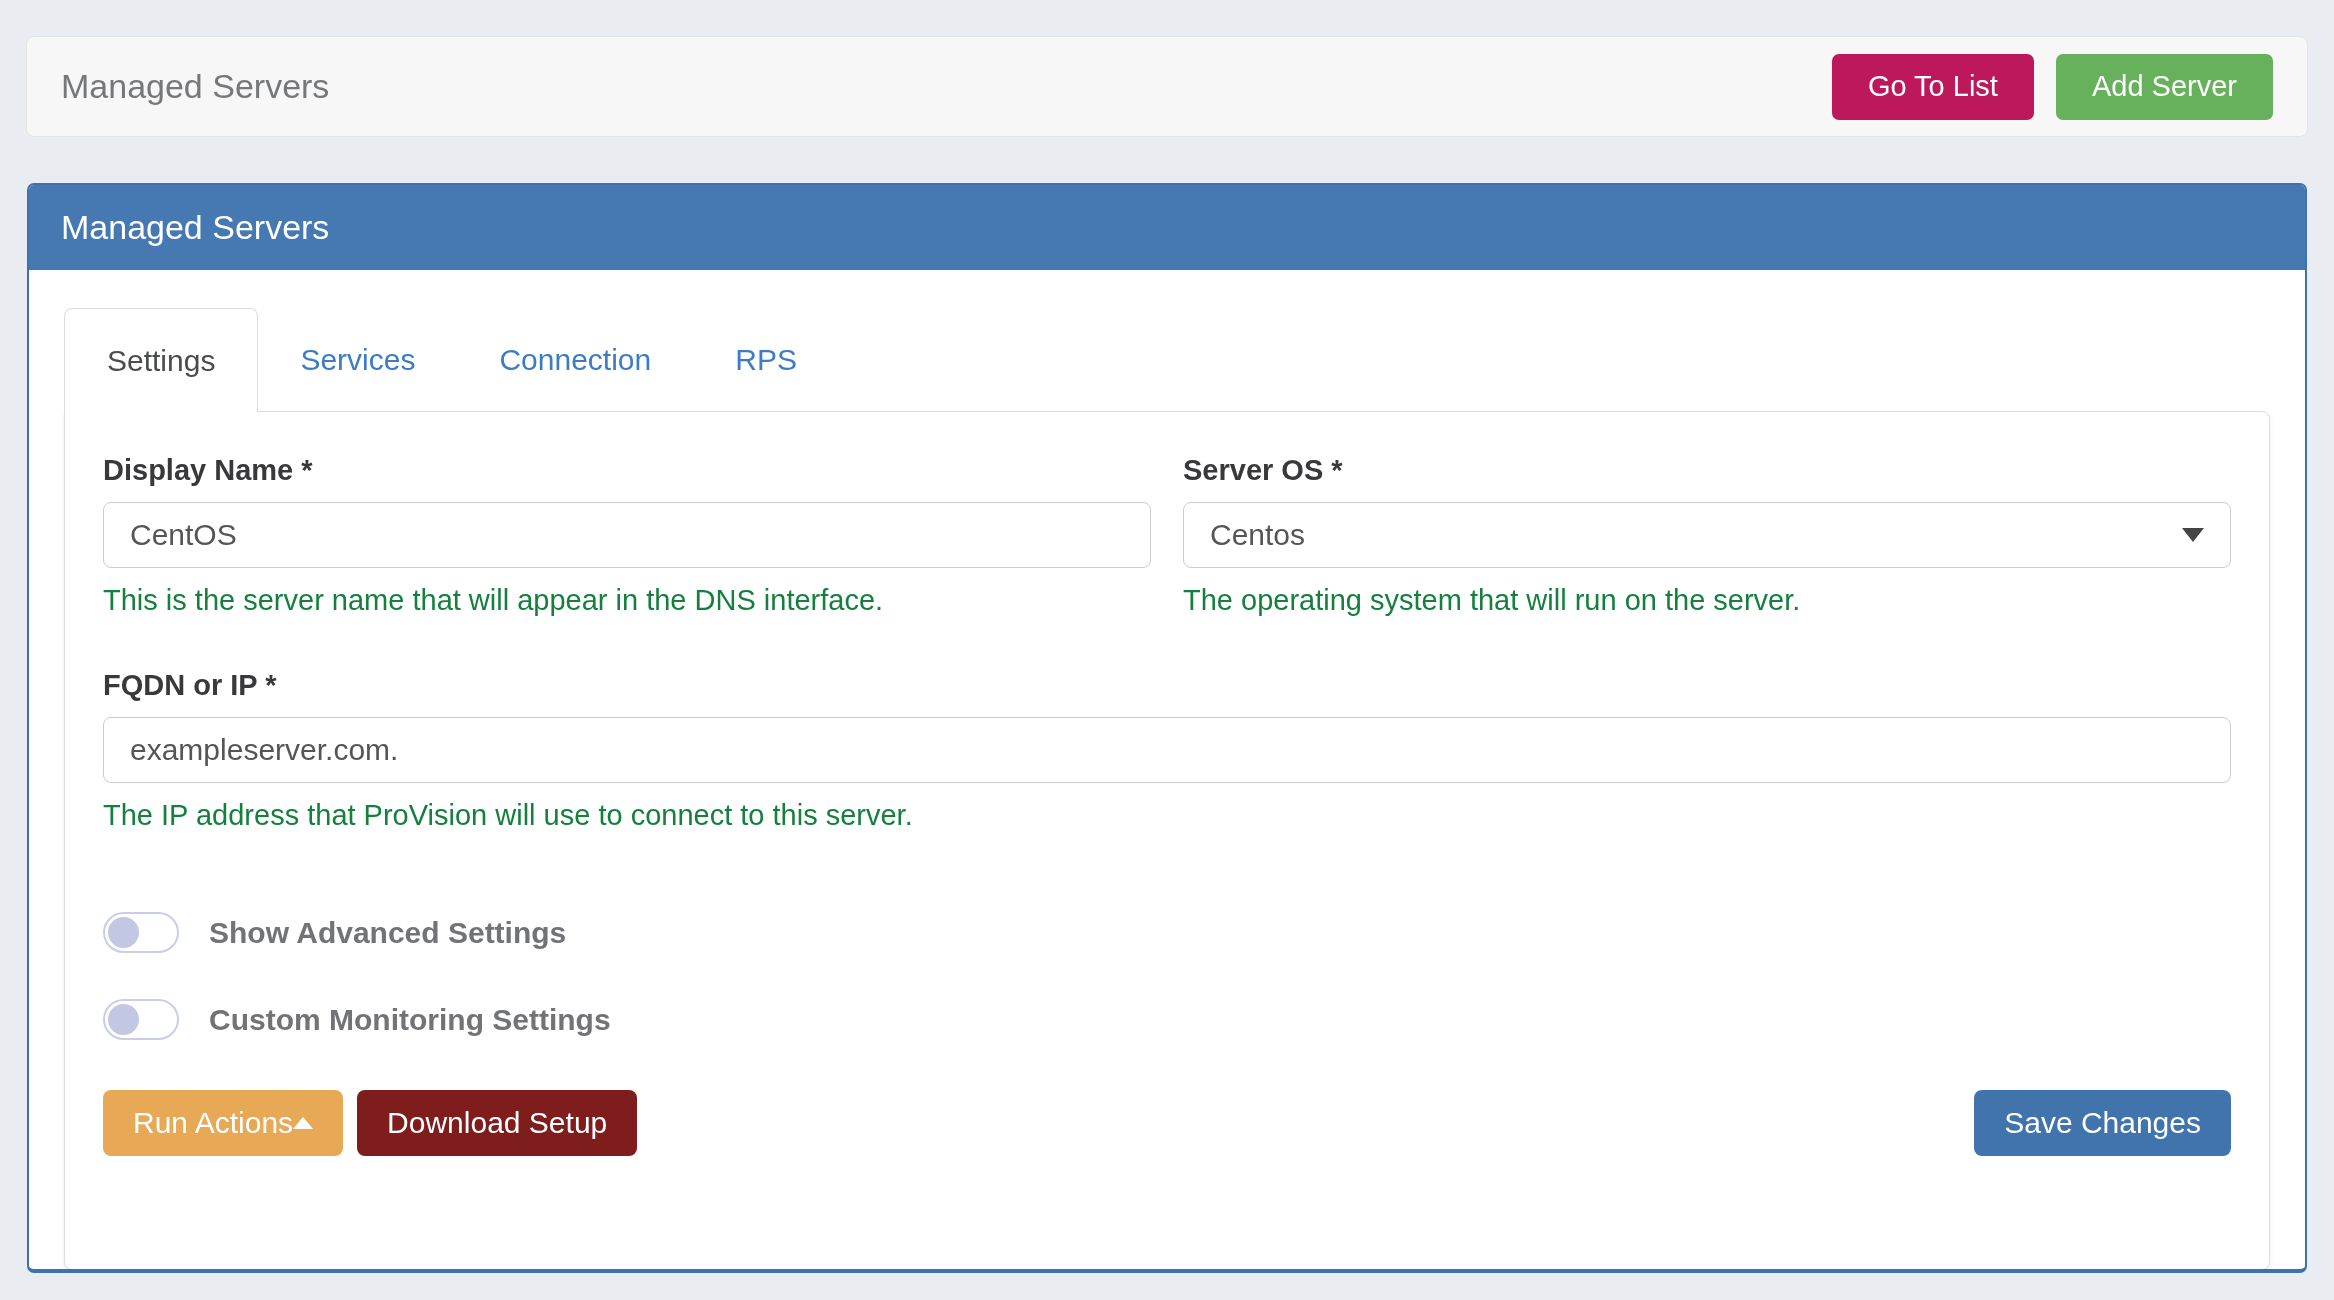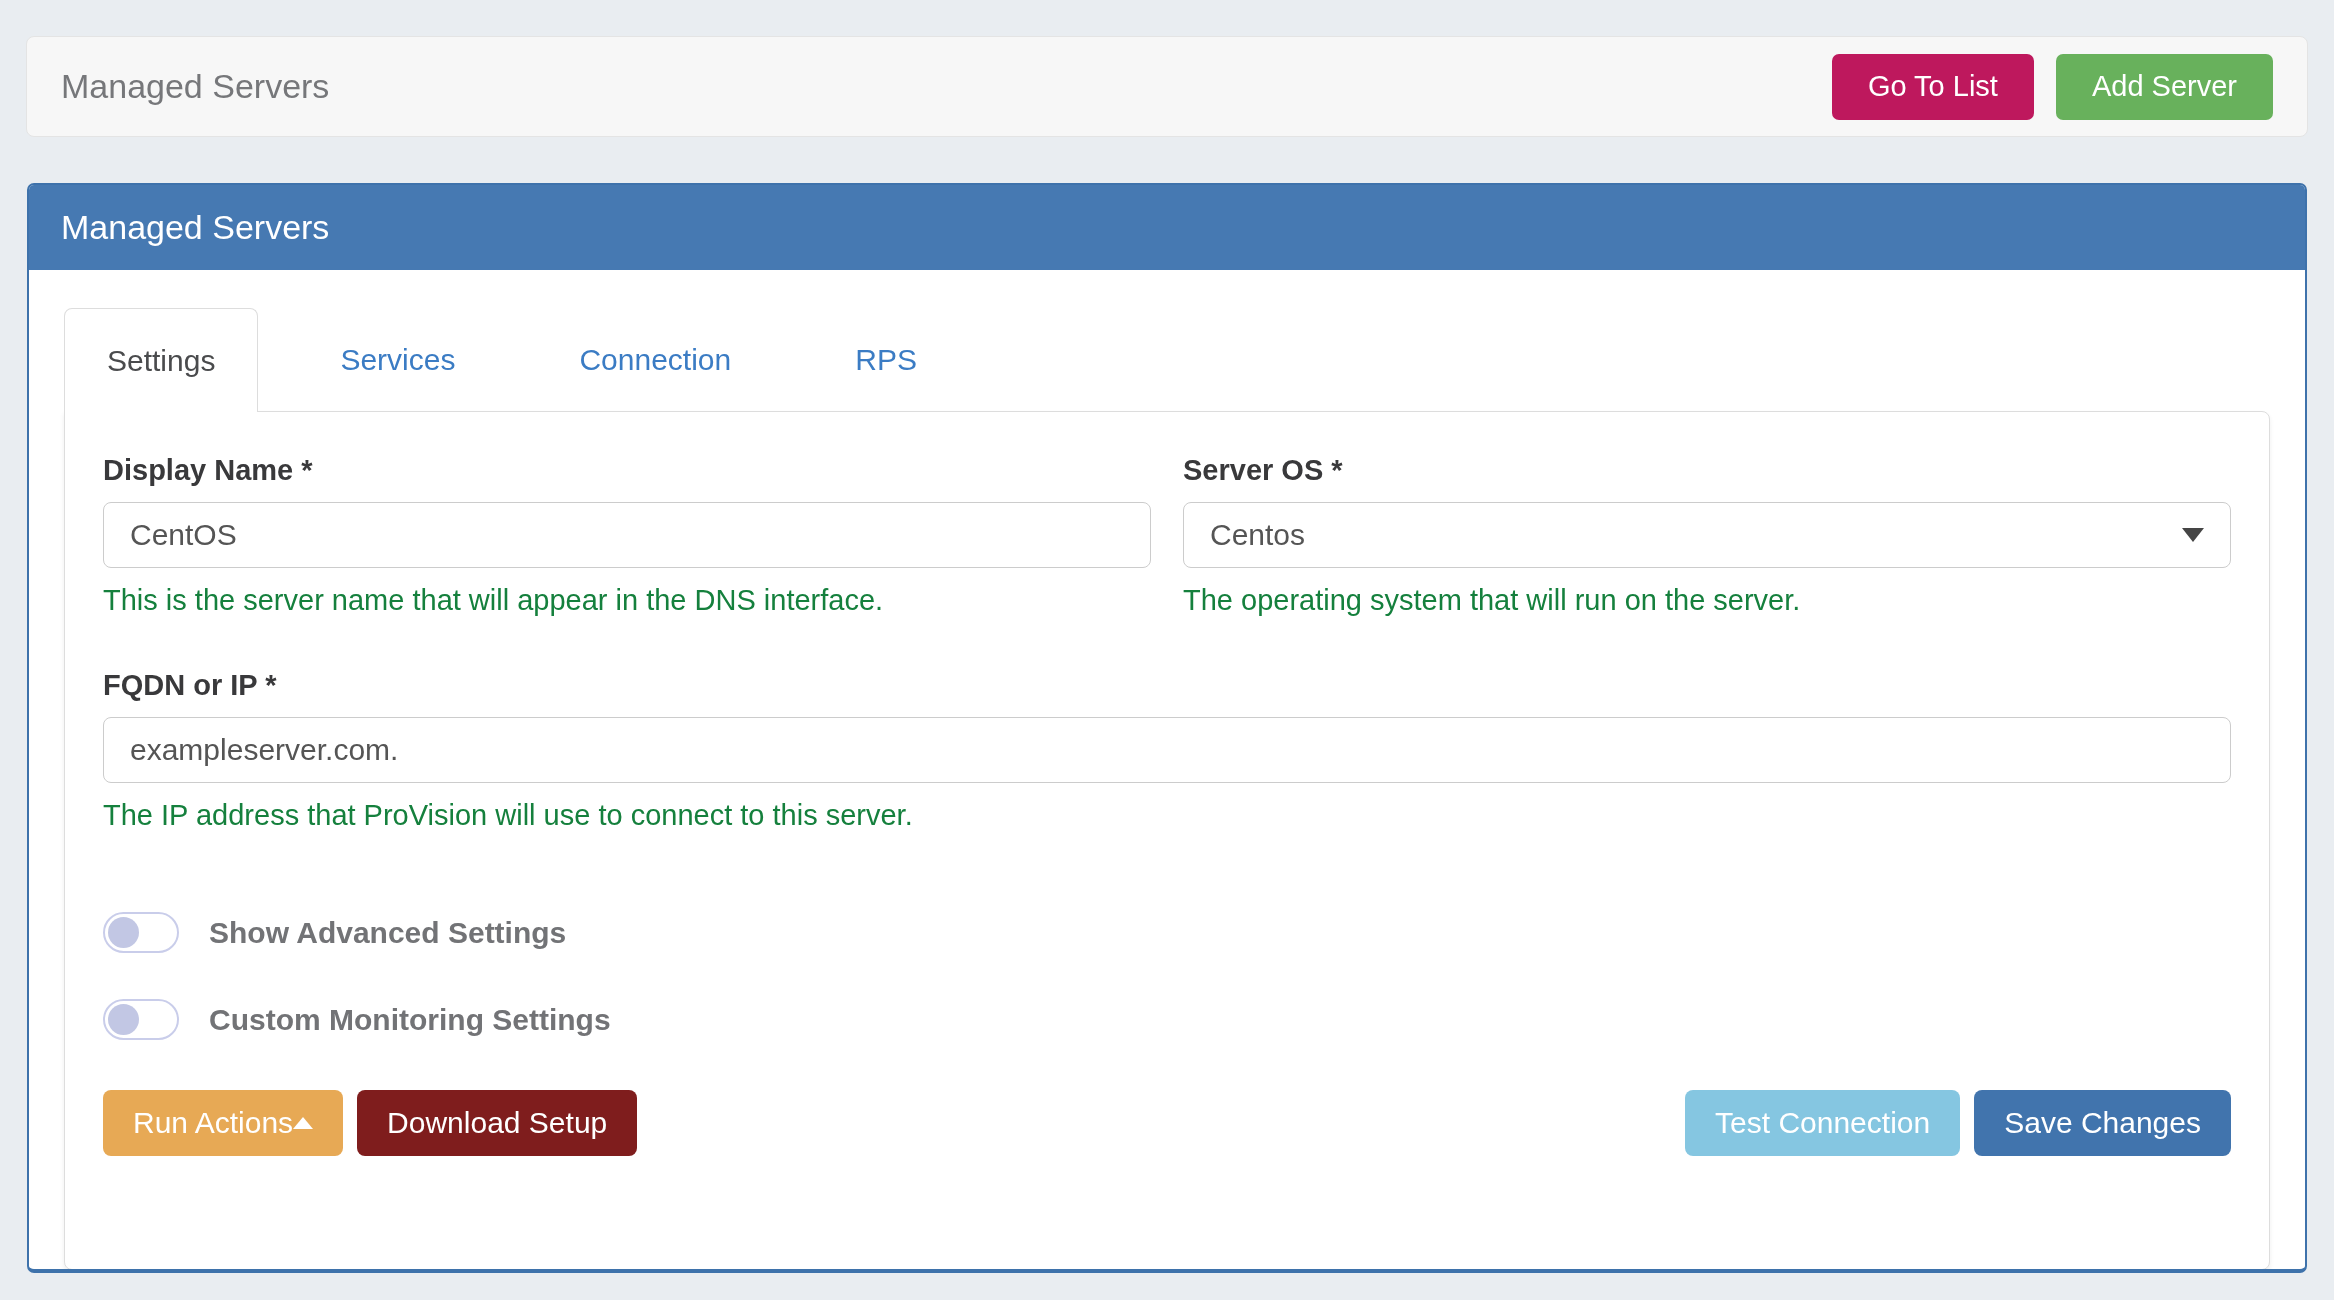--- a/index.html
+++ b/index.html
@@ -51,21 +51,21 @@
     height: 85px;
     display: flex;
     align-items: center;
     padding: 0 32px;
     color: #fff;
     font-size: 34px;
   }
   .panel-body { padding: 38px 35px 0; }
 
   
-  .tabs { display: flex; height: 103px; gap: 40px; }
+  .tabs { display: flex; height: 103px; }
   .tab {
     font-size: 30px;
     padding: 0 42px;
     display: flex;
     align-items: center;
     color: #3b7cc4;
     cursor: pointer;
     position: relative;
   }
   .tab.active {
@@ -225,19 +225,18 @@
         </div>
       </div>
 
       <div class="actions">
         <button class="btn btn-lg btn-run">
           <span>Run Actions</span>
           <span class="caret-up"></span>
         </button>
         <button class="btn btn-lg btn-download">Download Setup</button>
         <div class="actions-spacer"></div>
-        <button class="btn btn-lg btn-test">Test Connection</button>
         <button class="btn btn-lg btn-save">Save Changes</button>
       </div>
 
     </div>
   </div>
 </div>
 
 </body></html>

